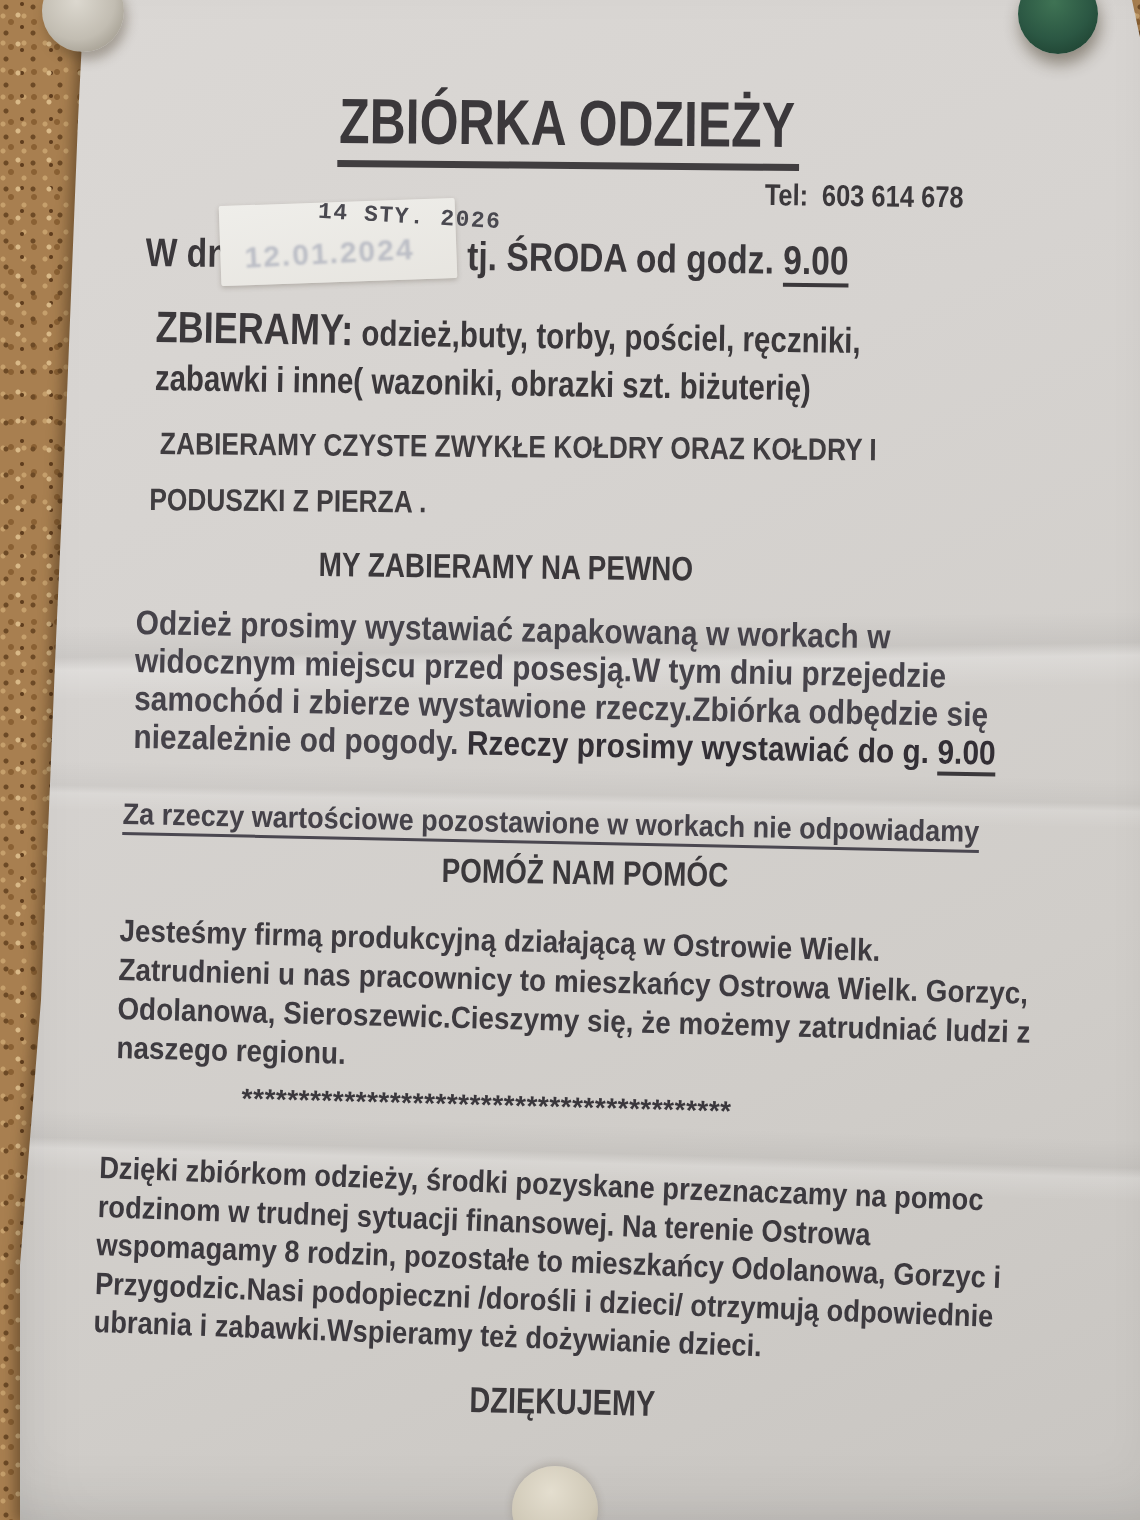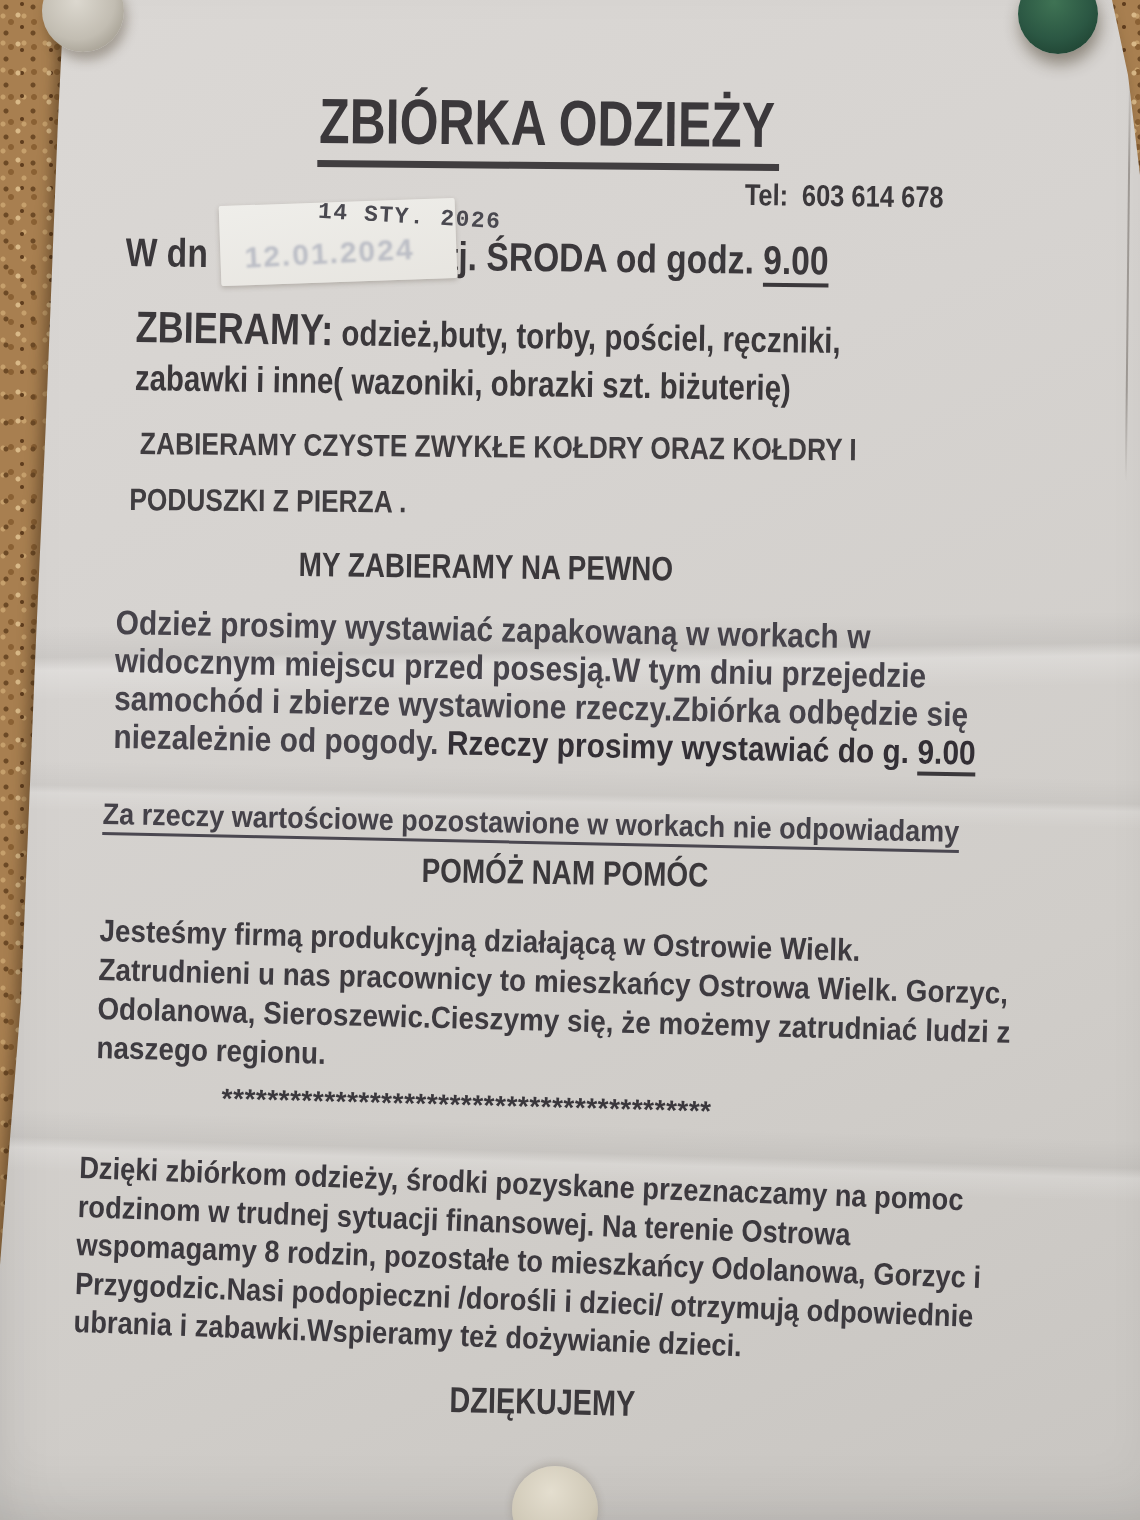--- a/index.html
+++ b/index.html
@@ -14,21 +14,21 @@
       radial-gradient(circle at 22px 4px, #5f3d1d 1.5px, transparent 2.5px),
       radial-gradient(circle at 3px 16px, #c6a06c 2px, transparent 3px);
     background-size:27px 26px,31px 29px,23px 25px,29px 23px,21px 27px;
     background-color:#a87f50;}
   
   .paper-wrap{position:absolute;inset:0;filter:drop-shadow(-5px 3px 7px rgba(45,28,10,.45));}
   .paper{position:absolute;inset:0;
     background:linear-gradient(155deg,#dbd8d5 0%,#d6d3d0 35%,#d0cdc9 70%,#c8c5c1 100%);
     clip-path:polygon(64px 0,1112px 0,1128px 75px,1140px 175px,1140px 1520px,0 1520px,
                       0 1265px,21px 1000px,36px 640px,46px 420px,58px 120px);
-    box-shadow:inset 0 -40px 70px -40px rgba(0,0,0,.14), inset 40px 0 80px -50px rgba(0,0,0,.10);}
+    box-shadow:inset 0 -40px 70px -40px rgba(0,0,0,.14), inset 40px 0 80px -50px rgba(0,0,0,.10);margin-left:20px;}
   .crease{position:absolute;left:0;width:110%;pointer-events:none;}
   .crease.c1{top:618px;height:74px;transform:rotate(-.8deg);
     background:linear-gradient(to bottom,rgba(0,0,0,0) 0%,rgba(0,0,0,.05) 42%,rgba(255,255,255,.22) 60%,rgba(0,0,0,0) 100%);}
   .crease.c2{top:1126px;height:62px;transform:rotate(1.6deg);
     background:linear-gradient(to bottom,rgba(0,0,0,0) 0%,rgba(0,0,0,.045) 45%,rgba(255,255,255,.18) 62%,rgba(0,0,0,0) 100%);}
   .crease.c3{top:770px;height:50px;transform:rotate(1deg);
     background:linear-gradient(to bottom,rgba(0,0,0,0) 0%,rgba(0,0,0,.035) 50%,rgba(255,255,255,.14) 66%,rgba(0,0,0,0) 100%);}
   .fold-line{position:absolute;left:1127px;top:62px;width:2px;height:420px;transform:rotate(.6deg);
     background:linear-gradient(to bottom,rgba(70,62,55,0),rgba(70,62,55,.38) 25%,rgba(70,62,55,.38) 78%,rgba(70,62,55,0));}
   

